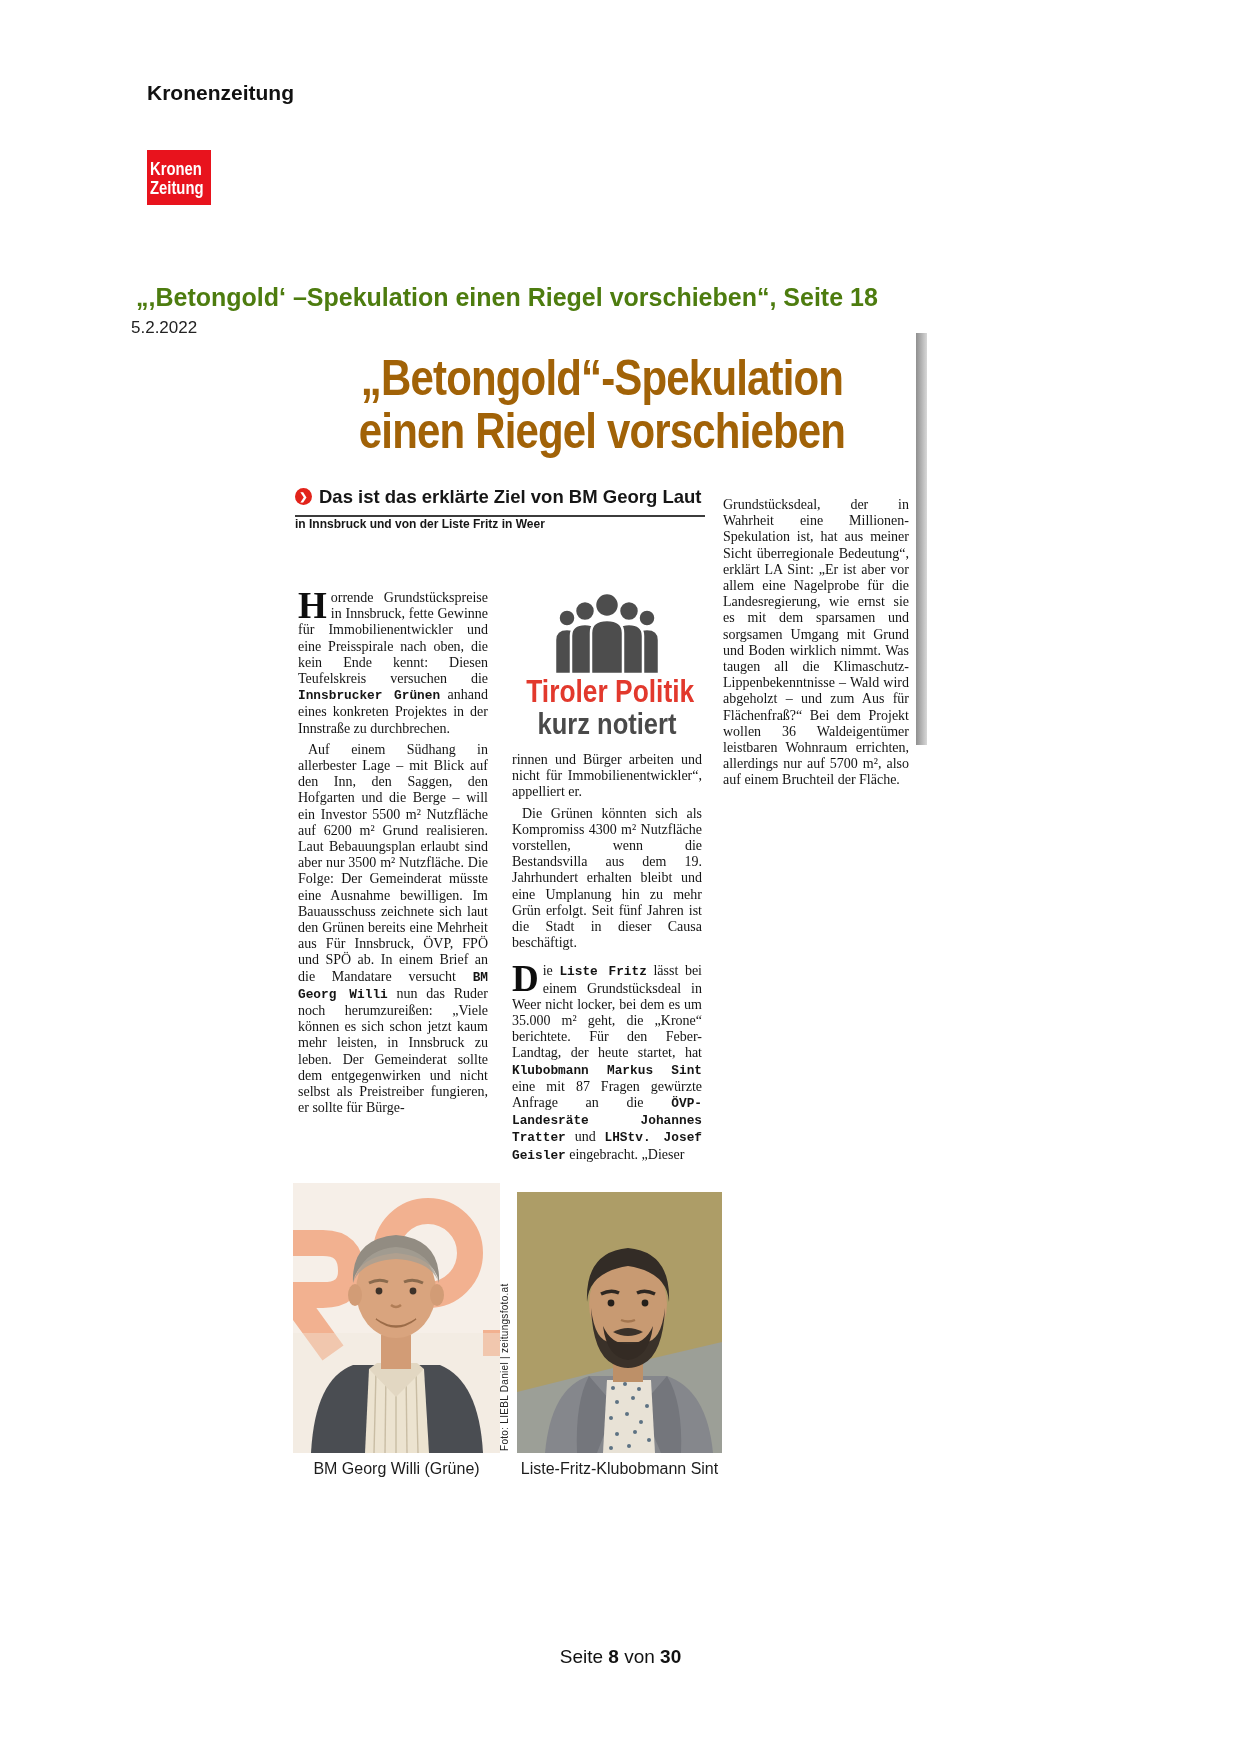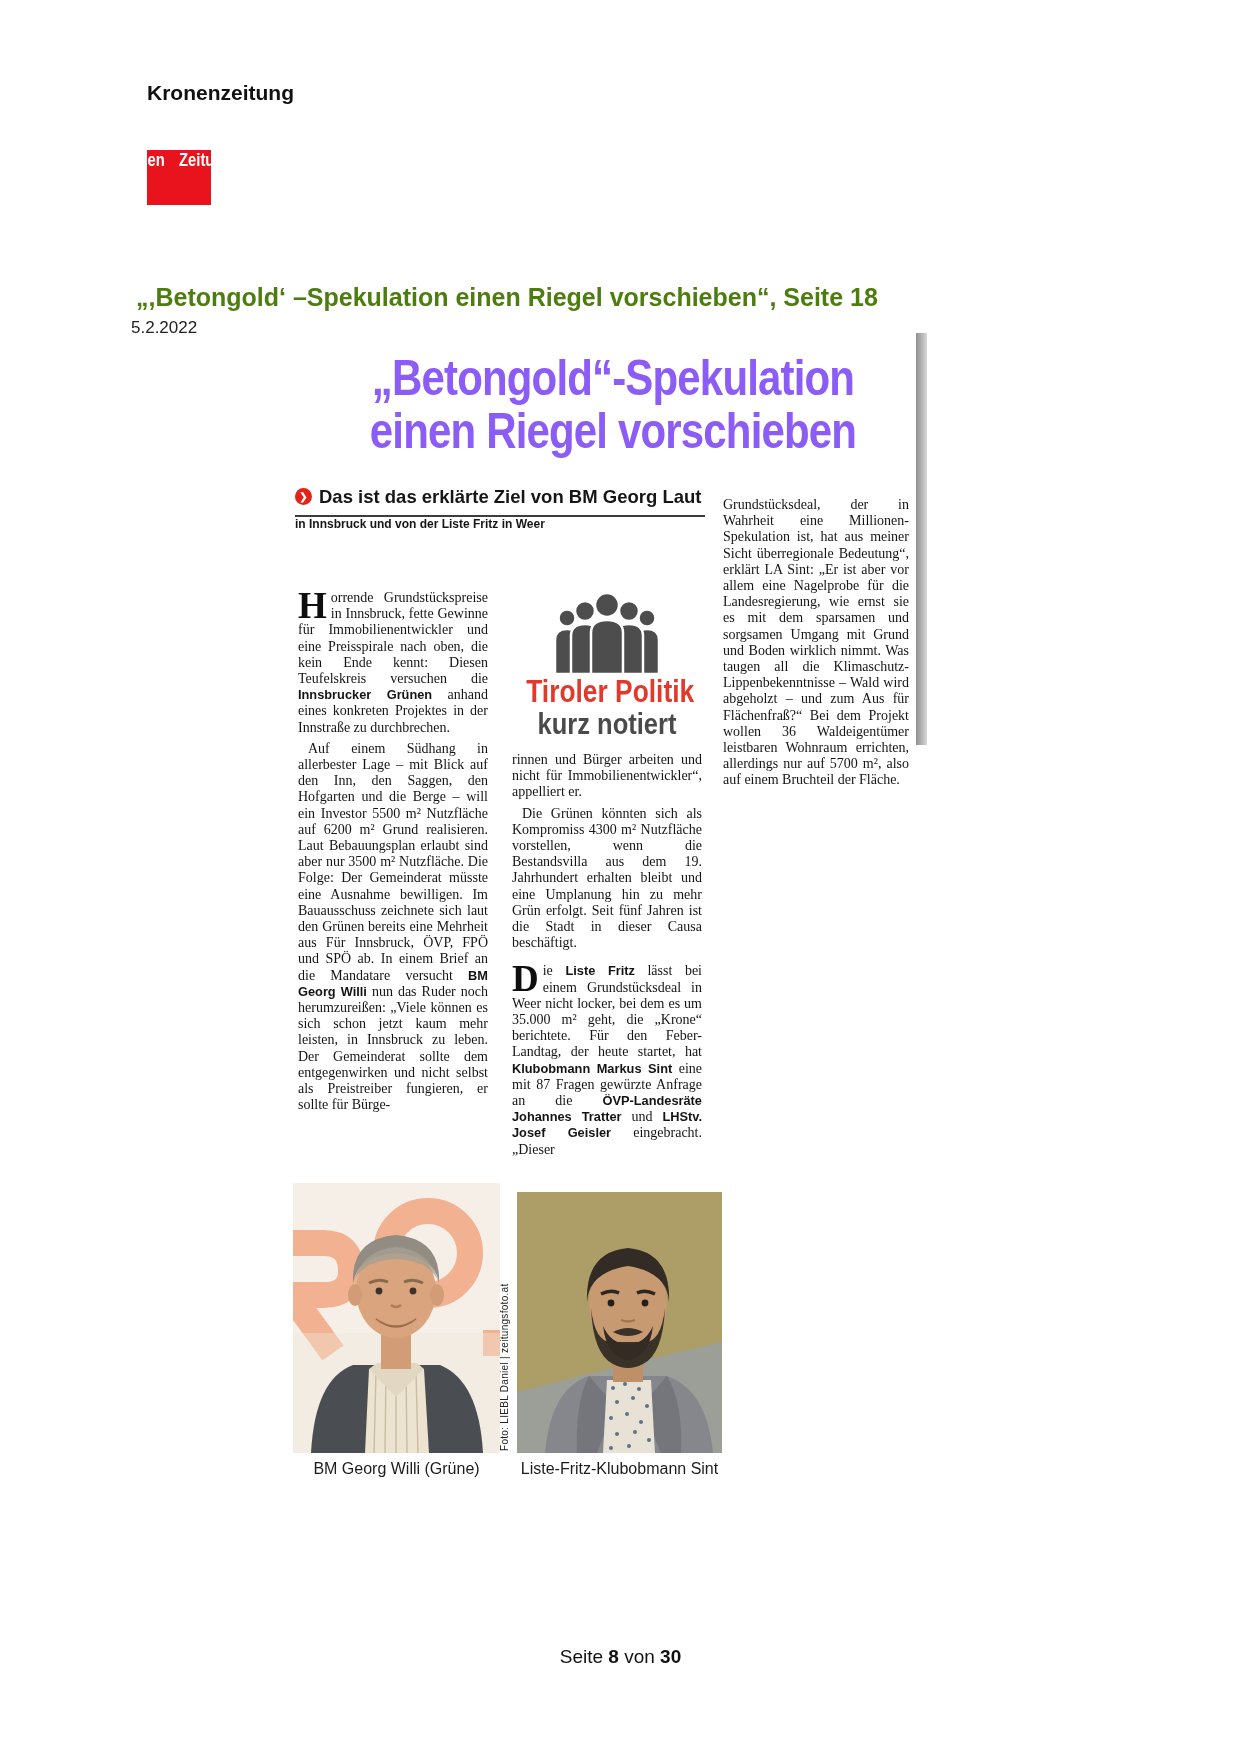--- a/index.html
+++ b/index.html
@@ -2,45 +2,45 @@
 <html lang="de"><head>
 <meta charset="utf-8">
 <style>
   html,body{margin:0;padding:0;background:#ffffff;}
   #page{position:relative;width:1241px;height:1754px;background:#ffffff;overflow:hidden;
         font-family:"Liberation Sans",sans-serif;color:#141414;}
 
   
   .src-name{position:absolute;left:147px;top:68px;font-size:21px;font-weight:bold;color:#111;margin-top:13px;}
   .logo{position:absolute;left:147px;top:150px;width:64px;height:55px;background:#e8131d;
-        display:flex;flex-direction:row;justify-content:center;padding-left:3px;box-sizing:border-box;}
+        display:flex;flex-direction:column;justify-content:center;padding-left:3px;box-sizing:border-box;}
   .logo span{display:block;color:#fff;font-weight:bold;font-size:19px;line-height:19px;
         transform:scaleX(0.78);transform-origin:0 50%;white-space:nowrap;}
   .doc-title{position:absolute;left:136px;top:283px;font-size:25px;font-weight:bold;color:#4d7c0f;white-space:nowrap;}
   .doc-date{position:absolute;left:131px;top:318px;font-size:17px;color:#222;}
 
   
-  .headline{position:absolute;left:306px;top:352px;width:614px;text-align:center;color:#8b5cf6;}
+  .headline{position:absolute;left:295px;top:352px;width:614px;text-align:center;color:#a16207;}
   .headline .hl{display:block;font-size:50px;line-height:53px;font-weight:bold;letter-spacing:-1px;
         transform:scaleX(0.84);transform-origin:50% 50%;white-space:nowrap;}
 
   .subhead{position:absolute;left:295px;top:486px;width:410px;color:#161616;}
   .subhead .l1{display:flex;align-items:flex-start;gap:7px;font-size:18.5px;font-weight:bold;
         padding-bottom:7px;border-bottom:2px solid #3c3c3c;}
   .bullet{flex:0 0 auto;width:17px;height:17px;border-radius:50%;background:#e2231a;color:#fff;
         font-size:10px;font-weight:bold;display:flex;align-items:center;justify-content:center;margin-top:2px;}
   .subhead .l2{font-size:12px;font-weight:bold;margin-top:0;}
 
   
   .col{position:absolute;font-family:"Liberation Serif",serif;font-size:14px;line-height:16.2px;
         text-align:justify;color:#141414;}
   .col p{margin:0;}
   .col p.gap{margin-top:5px;}
   .col p.indent{text-indent:10px;}
-  .bn{font-family:Liberation Sans, sans-serif;font-weight:bold;font-size:12.8px;}
+  .bn{font-family:Liberation Mono, monospace;font-weight:bold;font-size:12.8px;}
   .dropcap{float:left;font-weight:bold;font-size:37px;line-height:29px;padding:1px 4px 0 0;color:#0e0e0e;}
   #col1{left:298px;top:590px;width:190px;}
   #col2t{left:512px;top:752px;width:190px;}
   #col3{left:723px;top:497px;width:186px;}
 
   
   .kicker{position:absolute;left:512px;top:592px;width:190px;text-align:center;}
   .kicker .icon{display:block;margin:0 auto;}
   .kicker .t1{display:block;font-size:31px;line-height:32px;font-weight:bold;color:#e2392d;
         transform:scaleX(0.85);transform-origin:50% 50%;white-space:nowrap;margin-top:2px;}

